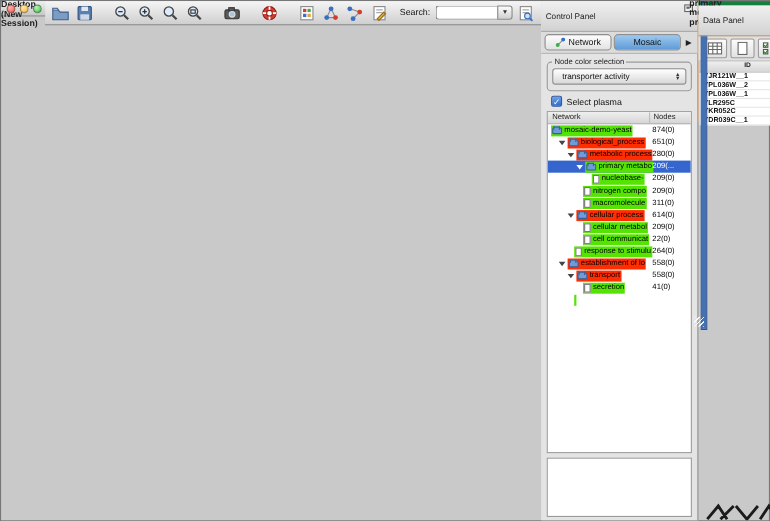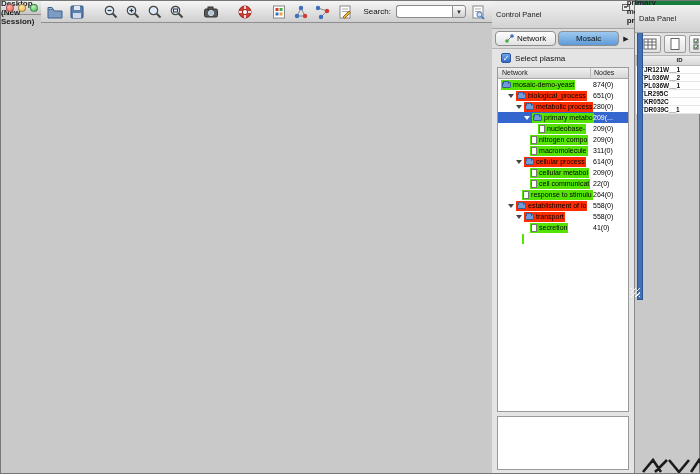--- a/index.html
+++ b/index.html
@@ -251,20 +251,30 @@
               <circle cx="7" cy="2" r="1.8" fill="#3a6ec0"></circle>
             </svg>
           <span>Network</span>
         </div>
         <div class="cp-tab active">
           <span>Mosaic</span>
         </div>
         <button class="tab-arrow">▶</button>
       </div>
       <div class="cp-body">
+        <fieldset class="ncs">
+          <legend>Node color selection</legend>
+          <div class="combo">
+            <span class="cval">transporter activity</span>
+            <span class="steppers">
+                <span>▲</span>
+                <span>▼</span>
+              </span>
+          </div>
+        </fieldset>
         <div class="chk-row">
           <span class="chk">✓</span>
           <span class="chk-label">Select plasma</span>
         </div>
         <div class="tree-box">
           <div class="tree-head">
             <span class="th-net">Network</span>
             <span class="coldiv"></span>
             <span class="th-nodes">Nodes</span>
           </div>

